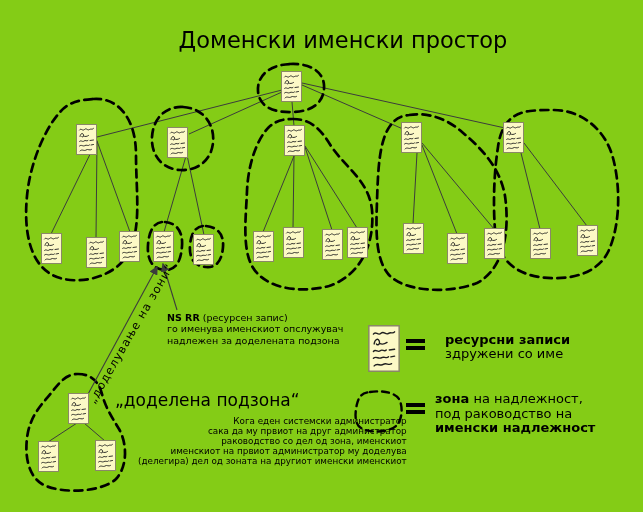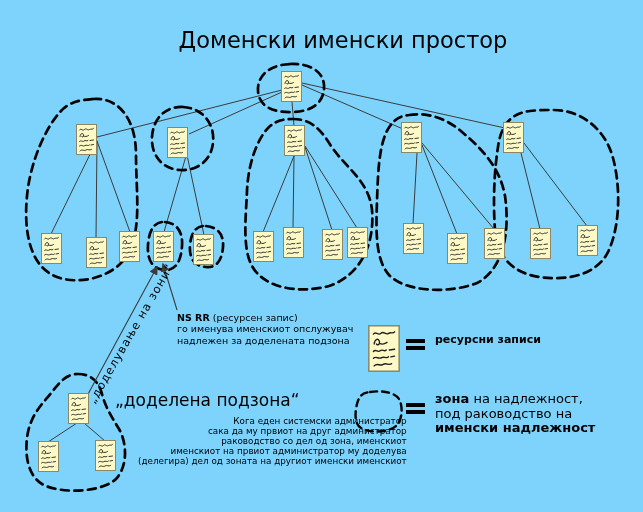--- a/index.html
+++ b/index.html
@@ -1,28 +1,28 @@
 <!DOCTYPE html>
 <html><head>
 <meta charset="utf-8">
 <style>
   html,body{margin:0;padding:0;background:#fff;}
   #canvas{
-    position:relative;width:643px;height:512px;background:#7dd3fc;
+    position:relative;width:643px;height:512px;background:#84cc16;
     font-family:"DejaVu Sans","Liberation Sans",sans-serif;color:#000;overflow:hidden;
   }
   #diagram-svg{position:absolute;left:0;top:0;}
   .txt{position:absolute;white-space:nowrap;}
   #page-title{left:343px;top:27px;font-size:22.5px;transform:translateX(-50%);}
   #rot-label{left:97px;top:392px;font-size:11.5px;letter-spacing:1.1px;
     transform-origin:0 100%;transform:rotate(-60deg);}
-  #ns-note{left:177px;top:312px;font-size:9.5px;line-height:11.4px;}
+  #ns-note{left:167px;top:312px;font-size:9.5px;line-height:11.4px;}
   #subzone-label{left:115px;top:390px;font-size:17px;}
   #delegation-paragraph{left:138px;top:416px;font-size:8.8px;line-height:10px;text-align:right;}
-  #legend-rr-text{left:435px;top:333px;font-size:11px;line-height:13.5px;}
+  #legend-rr-text{left:445px;top:333px;font-size:13px;line-height:13.5px;}
   #legend-zone-text{left:435px;top:392px;font-size:13px;line-height:14.5px;}
   .b{font-weight:bold;}
 </style>
 </head>
 <body>
 
 <div id="canvas">
 
   <svg id="diagram-svg" width="643" height="512" viewBox="0 0 643 512">
     <defs>
@@ -143,20 +143,21 @@
   <div id="delegation-paragraph" class="txt">
     <div>Кога еден системски администратор</div>
     <div>сака да му првиот на друг администратор</div>
     <div>раководство со дел од зона, именскиот</div>
     <div>именскиот на првиот администратор му доделува</div>
     <div>(делегира) дел од зоната на другиот именски именскиот</div>
   </div>
 
   <div id="legend-rr-text" class="txt">
     <div class="b">ресурсни записи</div>
+    <div>здружени со име</div>
   </div>
 
   <div id="legend-zone-text" class="txt">
     <div><span class="b">зона</span><span> на надлежност,</span></div>
     <div>под раководство на</div>
     <div class="b">именски надлежност</div>
   </div>
 
 </div>
 

